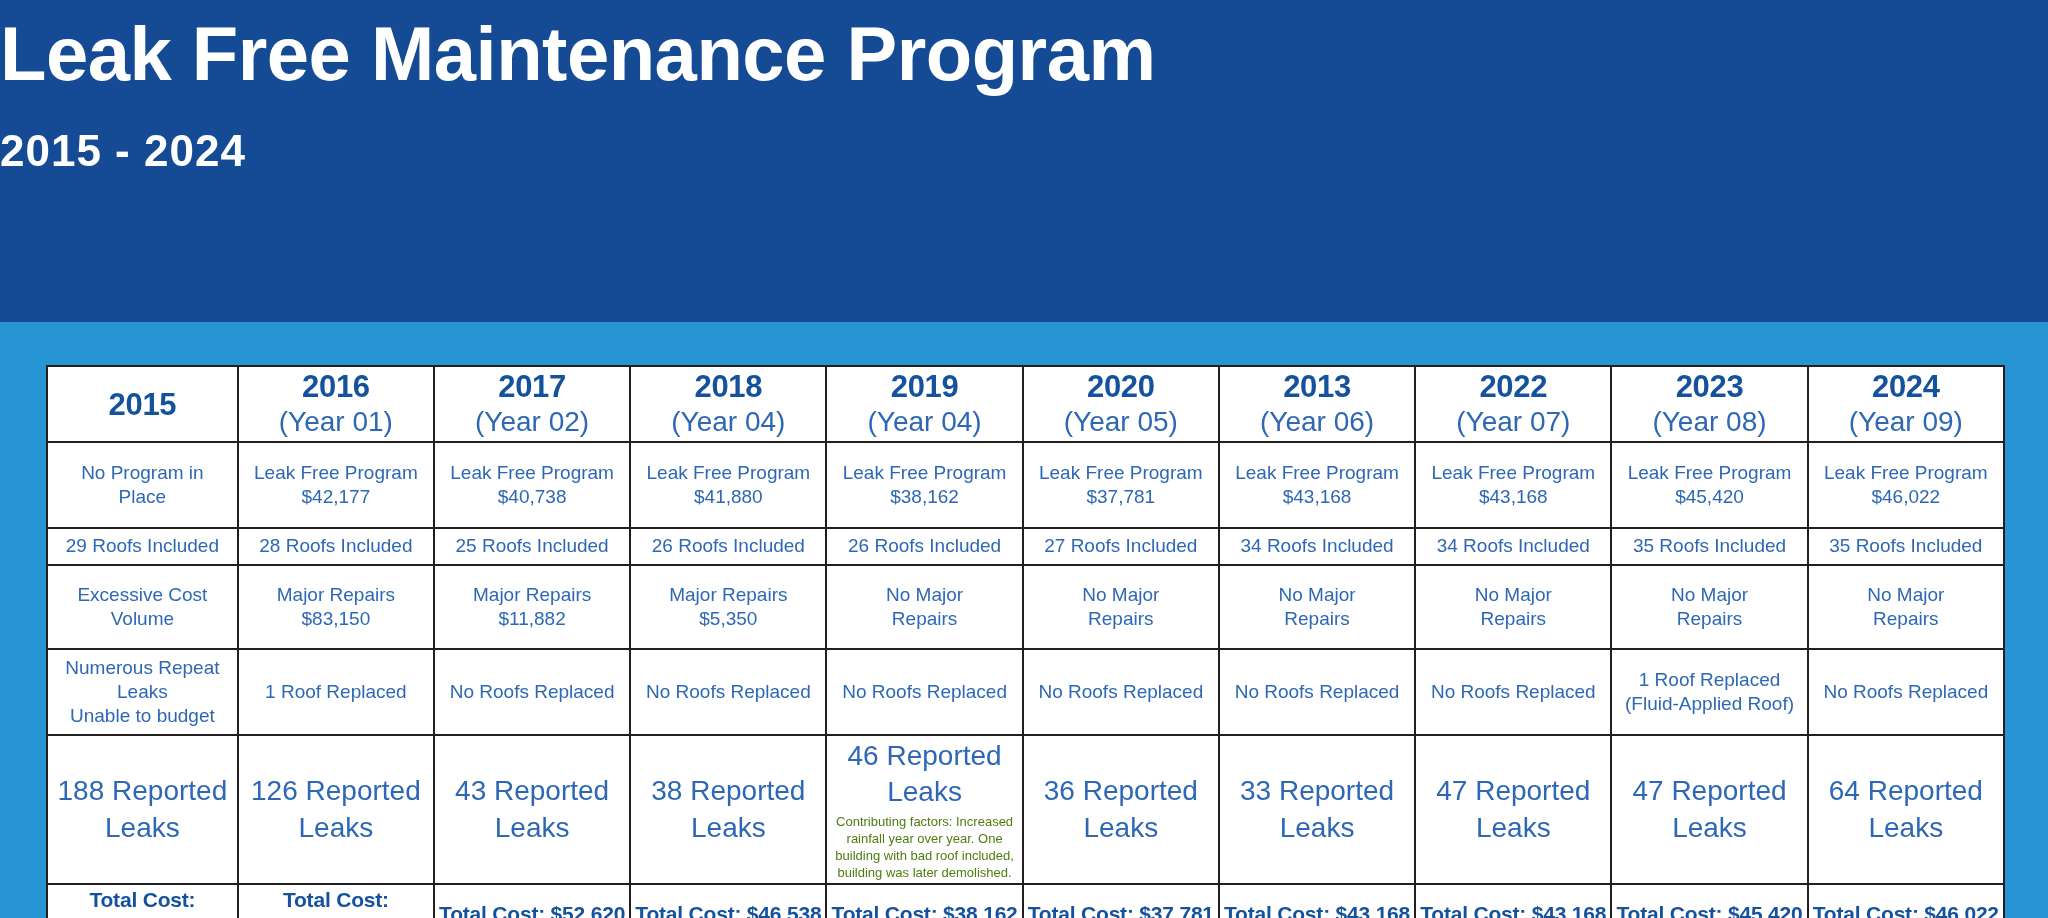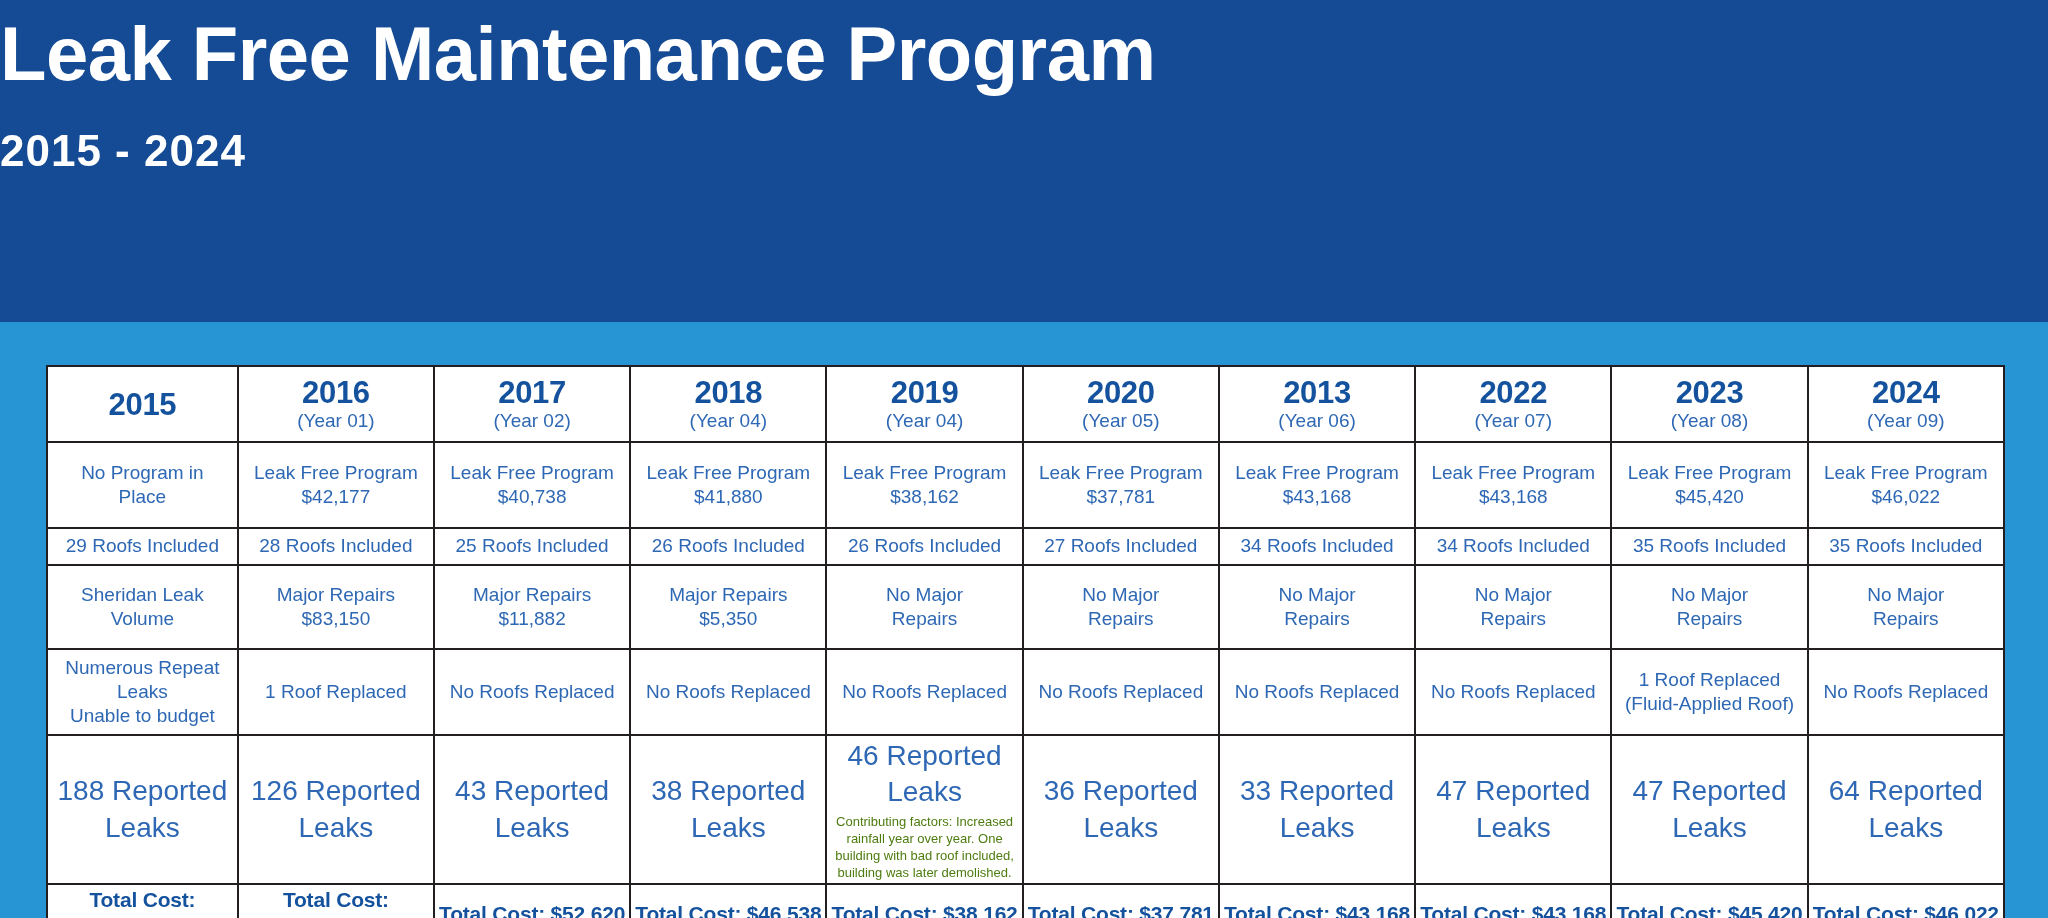--- a/index.html
+++ b/index.html
@@ -96,21 +96,21 @@
     display: block;
     color: #14529E;
     font-weight: bold;
     font-size: 31px;
     line-height: 1.05;
     letter-spacing: -0.3px;
   }
   .yr-sub {
     display: block;
     color: #2E68B4;
-    font-size: 19px;
+    font-size: 28px;
     line-height: 1.2;
     margin-top: 1px;
   }
 
   
   tr.row-program td { height: 86px; }
   .cell-l1, .cell-l2 { display: block; }
 
   
   tr.row-roofs td {
@@ -261,21 +261,21 @@
             <td>26 Roofs Included</td>
             <td>26 Roofs Included</td>
             <td>27 Roofs Included</td>
             <td>34 Roofs Included</td>
             <td>34 Roofs Included</td>
             <td>35 Roofs Included</td>
             <td>35 Roofs Included</td>
           </tr>
           <tr class="row-repairs">
             <td>
-              <span class="cell-l1">Sheridan Leak</span>
+              <span class="cell-l1">Excessive Cost</span>
               <span class="cell-l2">Volume</span>
             </td>
             <td>
               <span class="cell-l1">Major Repairs</span>
               <span class="cell-l2">$83,150</span>
             </td>
             <td>
               <span class="cell-l1">Major Repairs</span>
               <span class="cell-l2">$11,882</span>
             </td>

